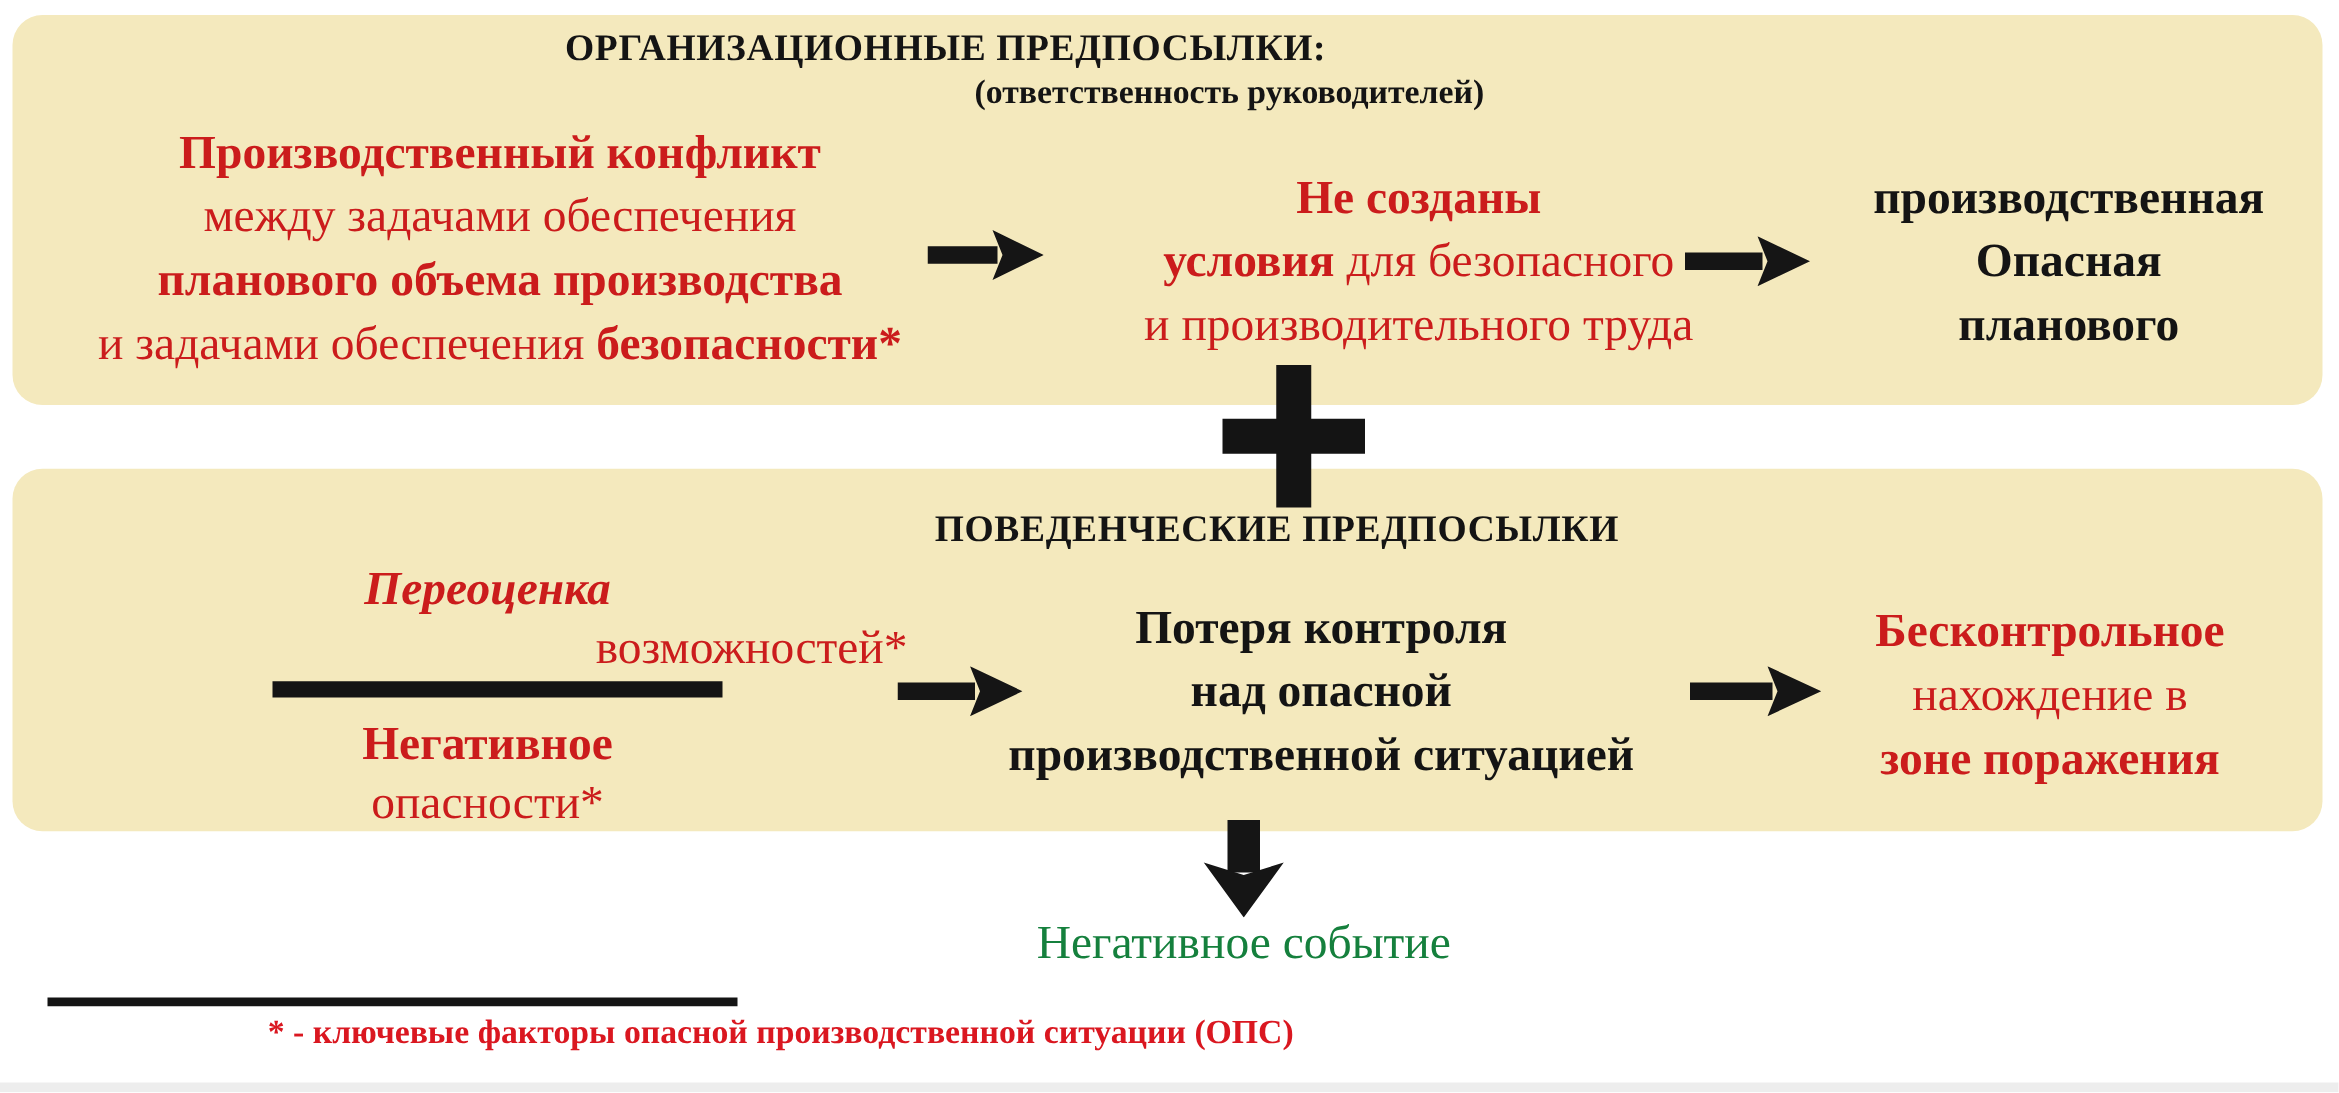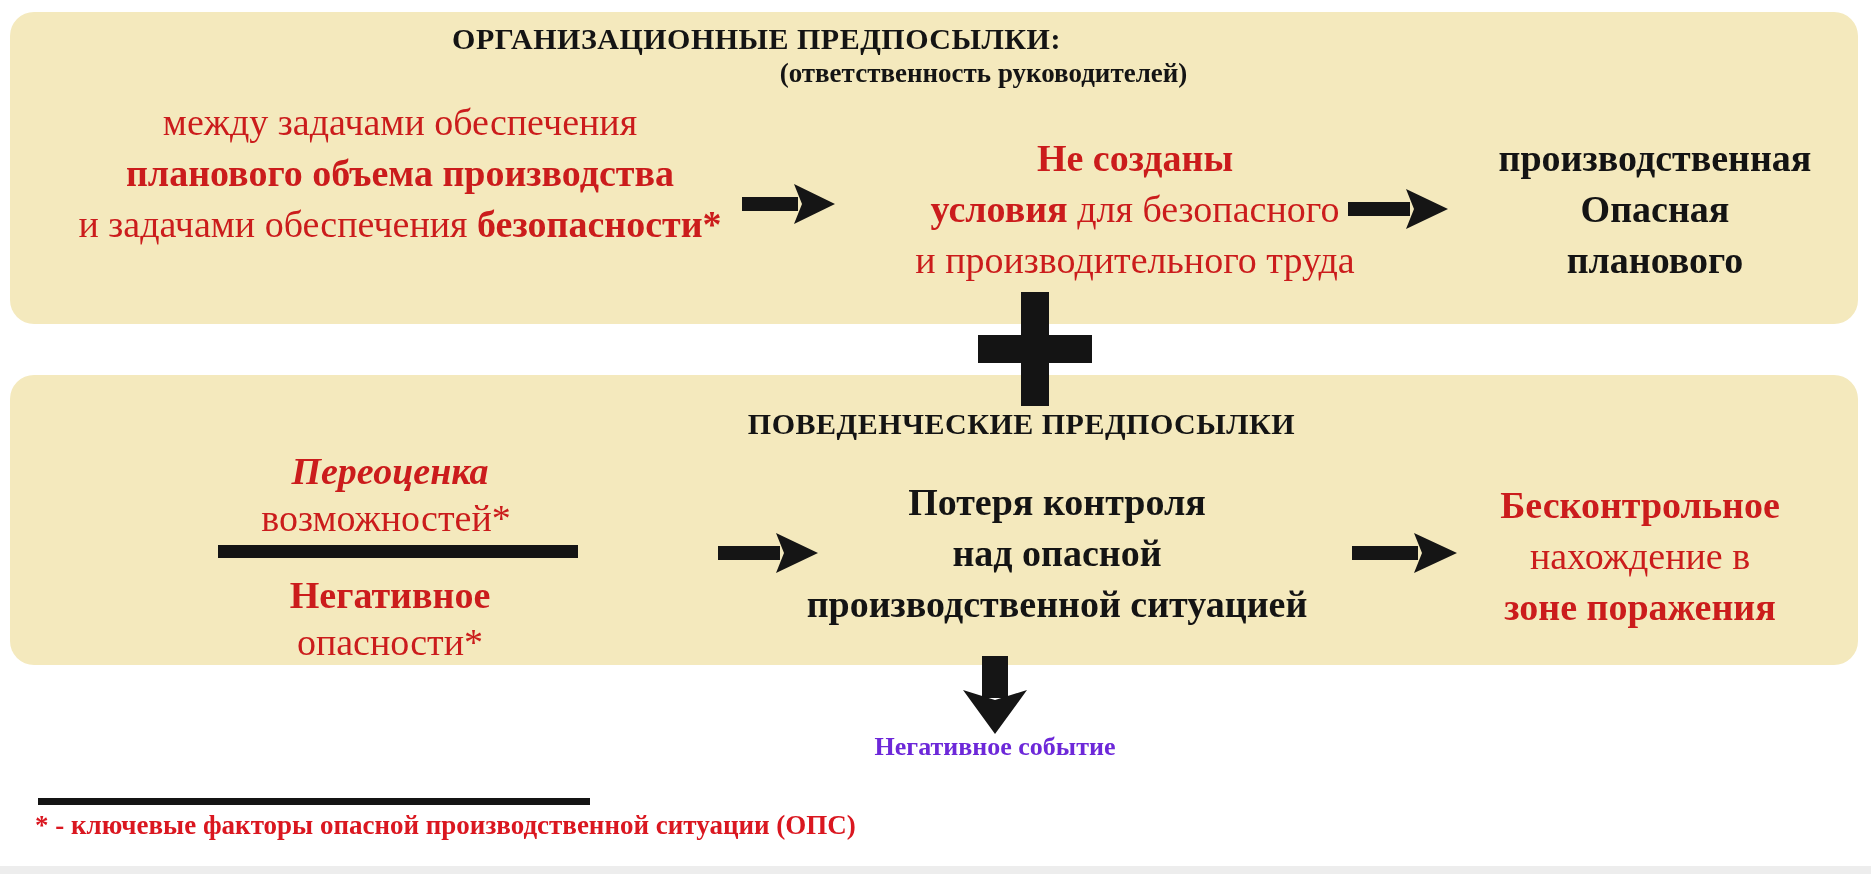--- a/index.html
+++ b/index.html
@@ -10,37 +10,38 @@
   .abs{position:absolute;}
   .box{position:absolute;background:#f4e9bd;border-radius:24px;}
   .t-center{text-align:center;}
   .red{color:#cb1c1c;}
   .blk{color:#141414;}
   .b{font-weight:bold;}
   .title{font-size:30px;font-weight:bold;color:#141414;letter-spacing:0.5px;}
   .subtitle{font-size:27px;font-weight:bold;color:#141414;}
   .body-txt{font-size:38px;line-height:51px;}
   .ratio-line{font-size:38px;line-height:42px;}
-  .outcome-txt{font-size:26px;font-weight:bold;color:#6d28d9;}
-  .footnote-txt{font-size:27px;font-weight:bold;color:#da1720;}
+  .outcome-txt{font-size:38px;font-weight:normal;color:#15803d;}
+  .footnote-txt{font-size:27px;font-weight:bold;color:#da1720;text-align:right;}
   .bar{position:absolute;background:#141414;}
   svg{display:block;}
 </style>
 </head>
 <body>
 
 <div class="canvas">
 
   <div class="box" style="left:10px;top:12px;width:1848px;height:312px;"></div>
   <div class="box" style="left:10px;top:375px;width:1848px;height:290px;"></div>
 
   <div class="abs t-center title" style="left:0;top:22px;width:1513px;">ОРГАНИЗАЦИОННЫЕ ПРЕДПОСЫЛКИ:</div>
   <div class="abs t-center subtitle" style="left:0;top:58px;width:1871px;padding-left:48px;">(ответственность руководителей)</div>
 
   <div class="abs t-center red body-txt" style="left:30px;top:97px;width:740px;">
+    <div class="b">Производственный конфликт</div>
     <div>между задачами обеспечения</div>
     <div class="b">планового объема производства</div>
     <div><span>и задачами обеспечения</span> <span class="b">безопасности*</span></div>
   </div>
 
   <svg class="abs" style="left:742px;top:184px;" width="93" height="40" viewBox="0 0 93 40">
     <rect x="0" y="13" width="56" height="14" fill="#151515"></rect>
     <polygon points="52,0 93,20 52,40 60,20" fill="#151515"></polygon>
   </svg>
 
@@ -62,21 +63,21 @@
   </div>
 
   <div class="abs" style="left:978px;top:292px;width:114px;height:114px;">
     <div class="bar" style="left:0;top:43px;width:114px;height:28px;"></div>
     <div class="bar" style="left:43px;top:0;width:28px;height:114px;"></div>
   </div>
 
   <div class="abs t-center title" style="left:86px;top:407px;width:1871px;">ПОВЕДЕНЧЕСКИЕ ПРЕДПОСЫЛКИ</div>
 
   <div class="abs t-center red ratio-line b" style="left:40px;top:450px;width:700px;font-style:italic;">Переоценка</div>
-  <div class="abs t-center red ratio-line" style="left:36px;top:497px;width:700px;">возможностей*</div>
+  <div class="abs t-center red ratio-line" style="left:26px;top:497px;width:700px;text-align:right;">возможностей*</div>
   <div class="bar" style="left:218px;top:545px;width:360px;height:13px;"></div>
   <div class="abs t-center red ratio-line b" style="left:40px;top:574px;width:700px;">Негативное</div>
   <div class="abs t-center red ratio-line" style="left:40px;top:621px;width:700px;">опасности*</div>
 
   <svg class="abs" style="left:718px;top:533px;" width="100" height="40" viewBox="0 0 100 40">
     <rect x="0" y="13" width="62" height="14" fill="#151515"></rect>
     <polygon points="58,0 100,20 58,40 66,20" fill="#151515"></polygon>
   </svg>
 
   <div class="abs t-center blk b body-txt" style="left:777px;top:477px;width:560px;">

